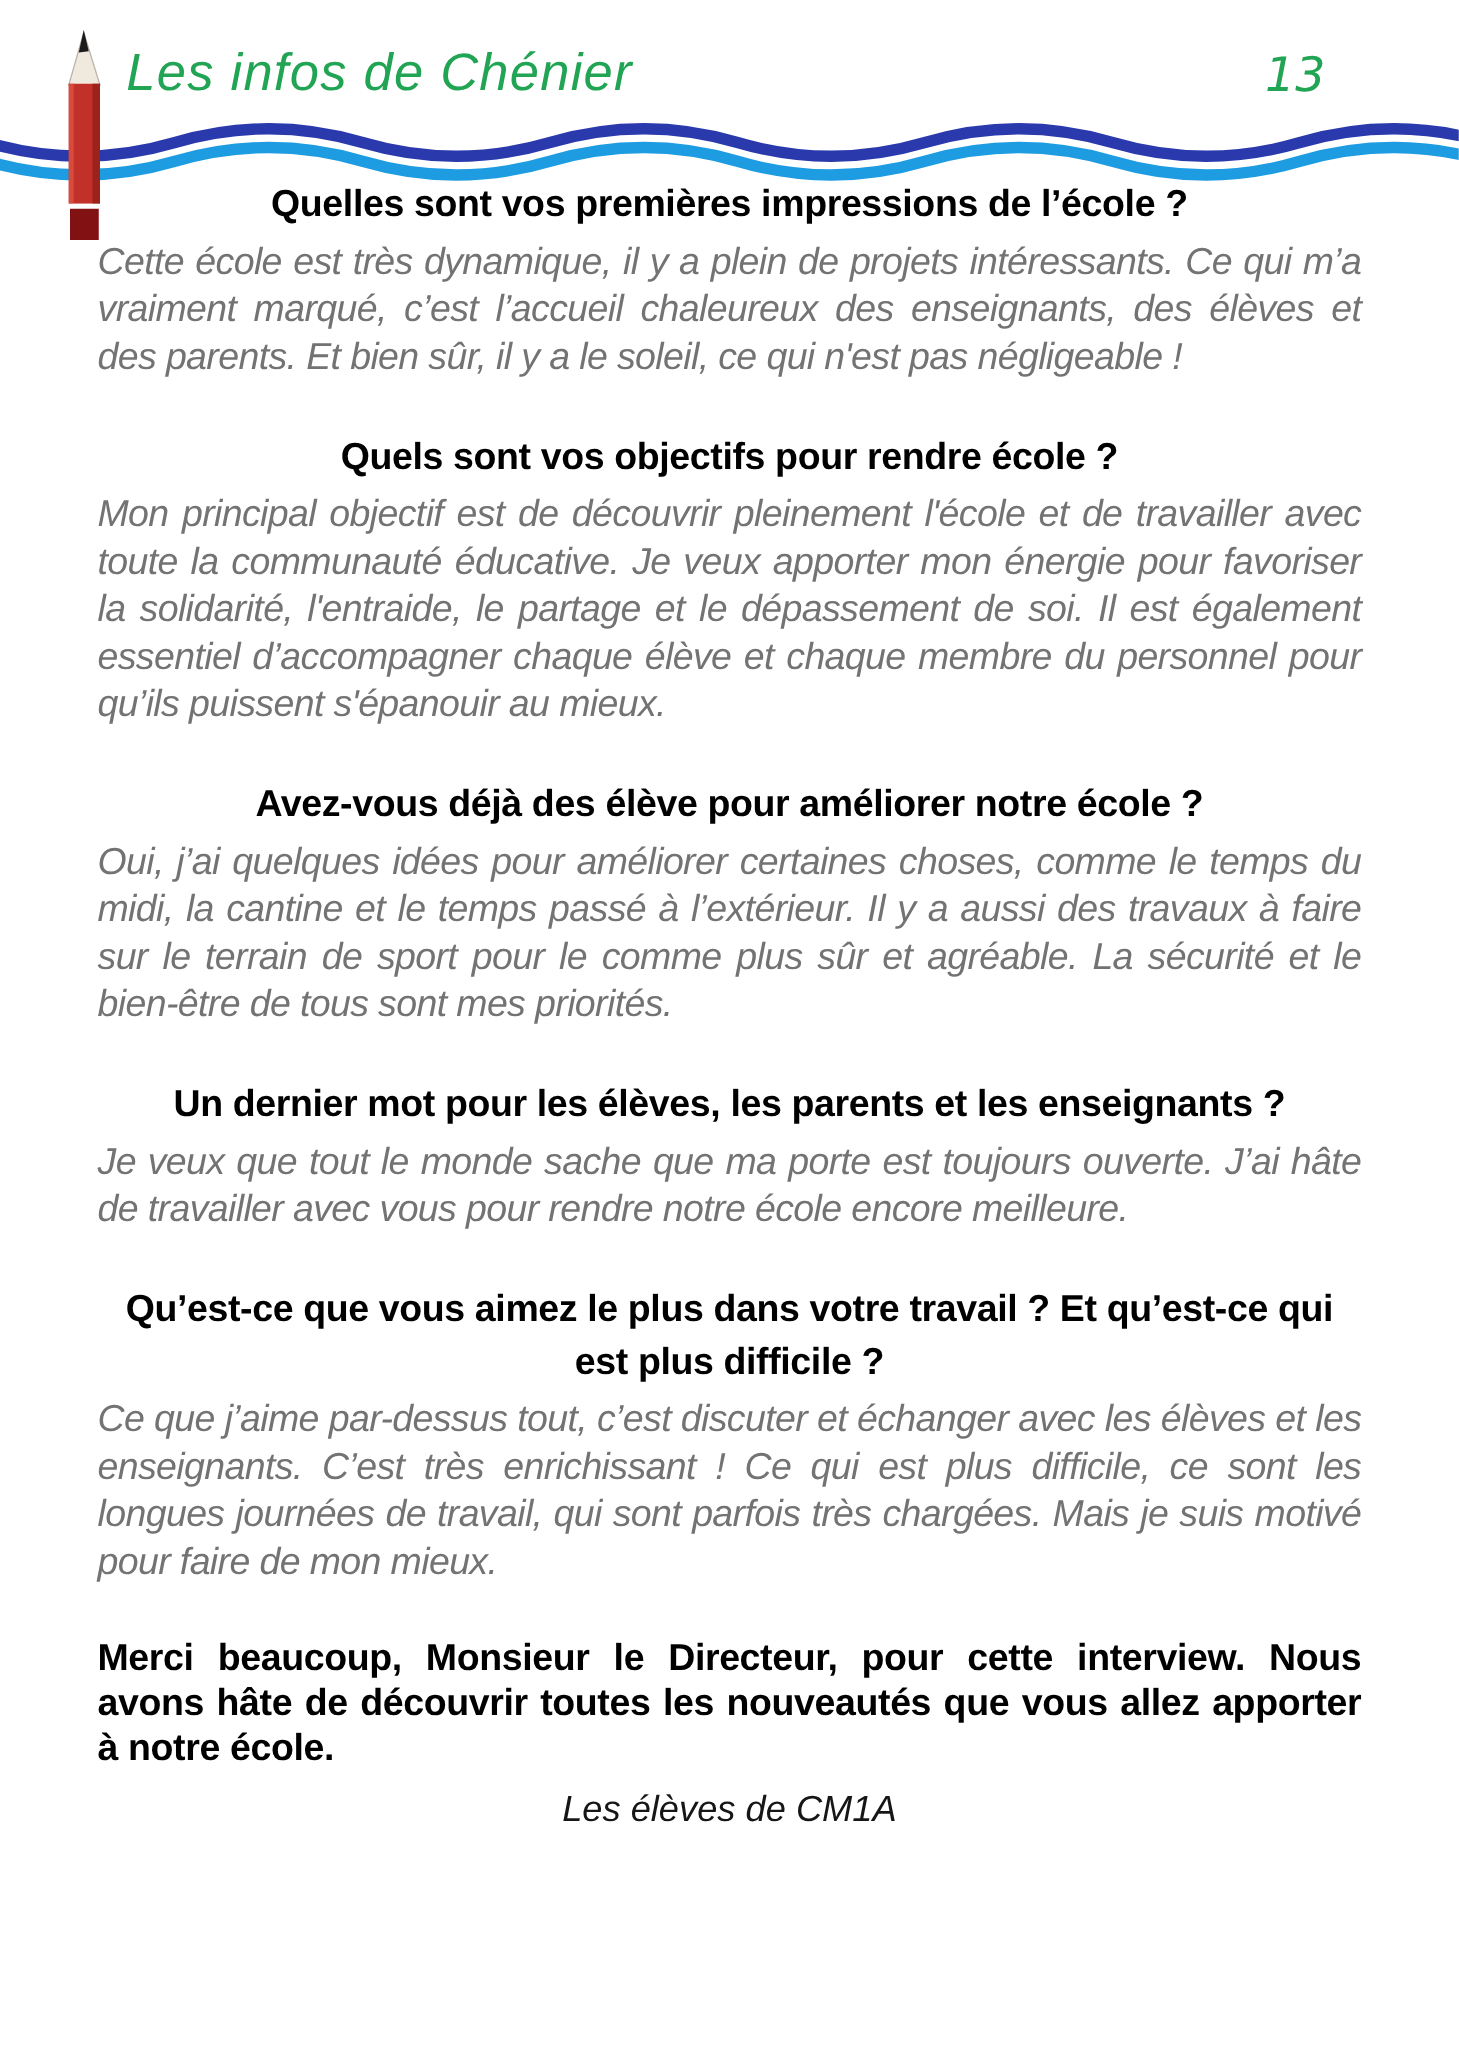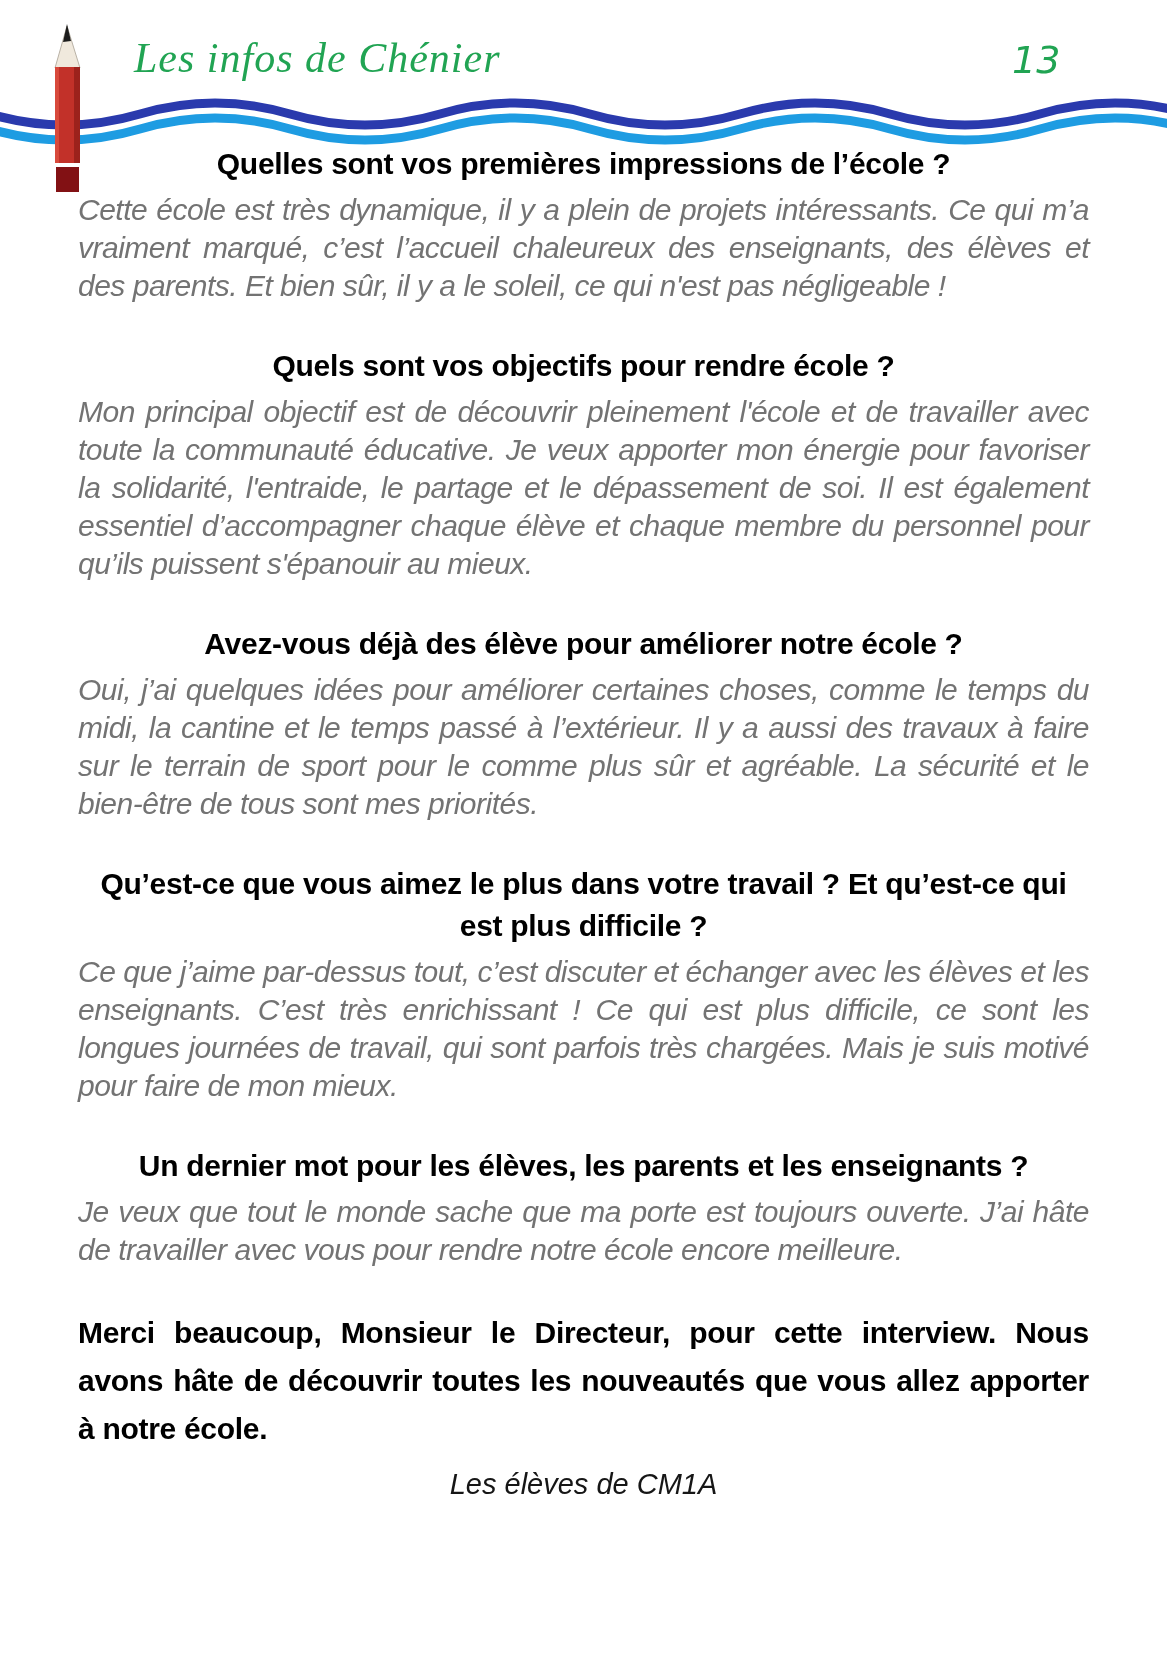--- a/index.html
+++ b/index.html
@@ -9,22 +9,22 @@
     font-family: "Liberation Sans", "DejaVu Sans", sans-serif;
     overflow: hidden;
   }
   .page {
     position: relative;
     width: 1167px; height: 1654px;
     background: #ffffff;
   }
   
   .header-title {
-    position: absolute; left: 134px; top: 34px;
-    font-family: Liberation Serif, serif;
+    position: absolute; left: 101px; top: 34px;
+    font-family: Liberation Sans, sans-serif;
     font-style: italic;
     font-size: 42px;
     letter-spacing: 1px;
     color: #21a453;
     white-space: nowrap;
   }
   .page-number {
     position: absolute; left: 1012px; top: 38px;
     font-family: "DejaVu Sans", sans-serif;
     font-style: italic;
@@ -63,21 +63,21 @@
     font-size: 30px;
     line-height: 38px;
     letter-spacing: -0.5px;
     text-align: justify;
     color: #737373;
   }
   .closing {
     margin: 40px 0 0 0;
     font-weight: bold;
     font-size: 30px;
-    line-height: 48px;
+    line-height: 36px;
     letter-spacing: -0.3px;
     text-align: justify;
     color: #000000;
   }
   .signature {
     margin: 12px 0 0 0;
     font-style: italic;
     font-size: 29px;
     line-height: 38px;
     text-align: center;
@@ -125,27 +125,27 @@
       <h2 class="question">Quels sont vos objectifs pour rendre école ?</h2>
       <p class="answer">Mon principal objectif est de découvrir pleinement l'école et de travailler avec toute la communauté éducative. Je veux apporter mon énergie pour favoriser la solidarité, l'entraide, le partage et le dépassement de soi. Il est également essentiel d’accompagner chaque élève et chaque membre du personnel pour qu’ils puissent s'épanouir au mieux.</p>
     </section>
 
     <section class="qa">
       <h2 class="question">Avez-vous déjà des élève pour améliorer notre école ?</h2>
       <p class="answer">Oui, j’ai quelques idées pour améliorer certaines choses, comme le temps du midi, la cantine et le temps passé à l’extérieur. Il y a aussi des travaux à faire sur le terrain de sport pour le comme plus sûr et agréable. La sécurité et le bien-être de tous sont mes priorités.</p>
     </section>
 
     <section class="qa">
-      <h2 class="question">Qu’est-ce que vous aimez le plus dans votre travail ? Et qu’est-ce qui est plus difficile ?</h2>
-      <p class="answer">Ce que j’aime par-dessus tout, c’est discuter et échanger avec les élèves et les enseignants. C’est très enrichissant ! Ce qui est plus difficile, ce sont les longues journées de travail, qui sont parfois très chargées. Mais je suis motivé pour faire de mon mieux.</p>
+      <h2 class="question">Un dernier mot pour les élèves, les parents et les enseignants ?</h2>
+      <p class="answer">Je veux que tout le monde sache que ma porte est toujours ouverte. J’ai hâte de travailler avec vous pour rendre notre école encore meilleure.</p>
     </section>
 
     <section class="qa">
-      <h2 class="question">Un dernier mot pour les élèves, les parents et les enseignants ?</h2>
-      <p class="answer">Je veux que tout le monde sache que ma porte est toujours ouverte. J’ai hâte de travailler avec vous pour rendre notre école encore meilleure.</p>
+      <h2 class="question">Qu’est-ce que vous aimez le plus dans votre travail ? Et qu’est-ce qui est plus difficile ?</h2>
+      <p class="answer">Ce que j’aime par-dessus tout, c’est discuter et échanger avec les élèves et les enseignants. C’est très enrichissant ! Ce qui est plus difficile, ce sont les longues journées de travail, qui sont parfois très chargées. Mais je suis motivé pour faire de mon mieux.</p>
     </section>
 
     <p class="closing">Merci beaucoup, Monsieur le Directeur, pour cette interview. Nous avons hâte de découvrir toutes les nouveautés que vous allez apporter à notre école.</p>
 
     <p class="signature">Les élèves de CM1A</p>
 
   </main>
 </div>
 
 </body></html>

